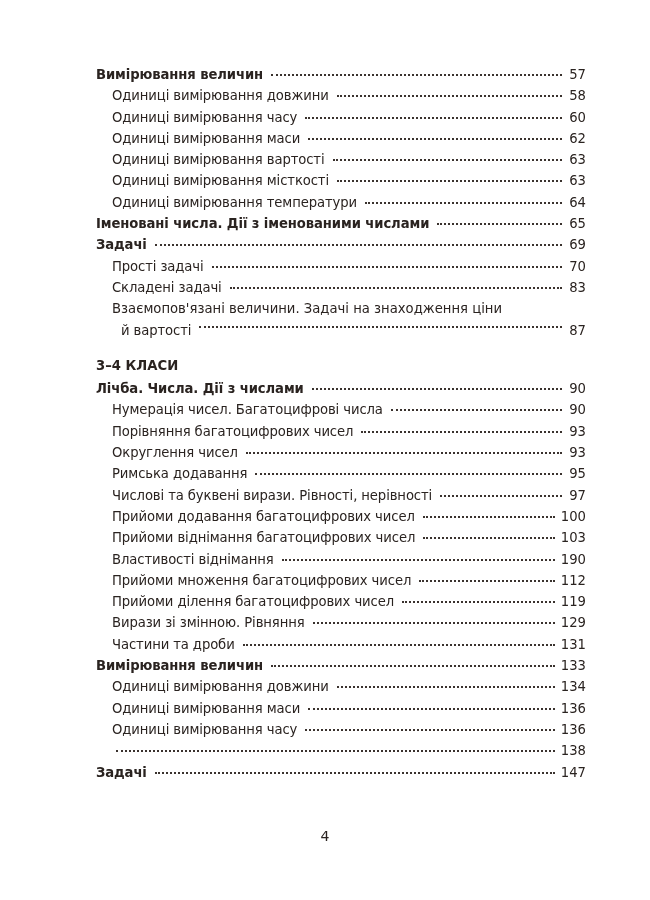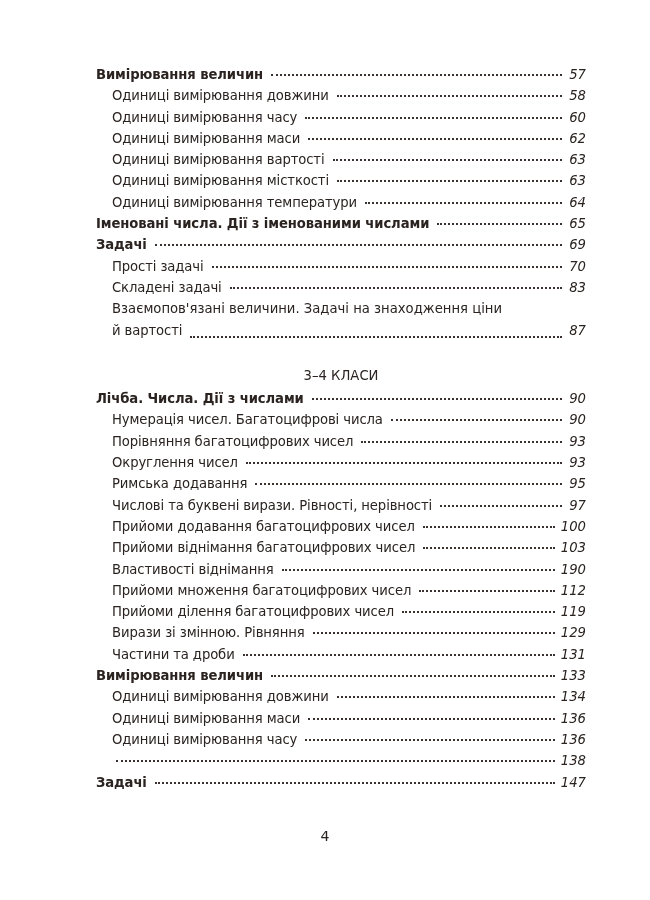--- a/index.html
+++ b/index.html
@@ -47,43 +47,43 @@
       margin: 0 6px 0 4px;
       position: relative;
       top: -3px;
       min-width: 10px;
     }
     .page {
       flex: 0 0 auto;
       min-width: 18px;
       text-align: right;
       font-weight: normal;
-      font-style: italic;
     }
     .row.multiline {
       display: block;
       height: auto;
     }
     .row.multiline .line1 {
       height: 21.3px;
       line-height: 21.3px;
     }
     .row.multiline .line2 {
       display: flex;
-      align-items: flex-end;
-      height: 21.3px;
-      line-height: 21.3px;
+      align-items: center;
+      height: 21.3px;
+      line-height: 21.3px;
+      margin-left: 9px;
     }
     .section-heading {
-      text-align: center;
-      font-weight: normal;
+      text-align: left;
+      font-weight: bold;
       font-size: 13.2px;
       height: 21.3px;
       line-height: 21.3px;
-      margin-top: 24px;
+      margin-top: 14px;
       margin-bottom: 2px;
     }
     .page-number {
       position: absolute;
       left: 0;
       width: 650px;
       top: 828px;
       text-align: center;
       font-size: 14px;
       color: #2a2320;

